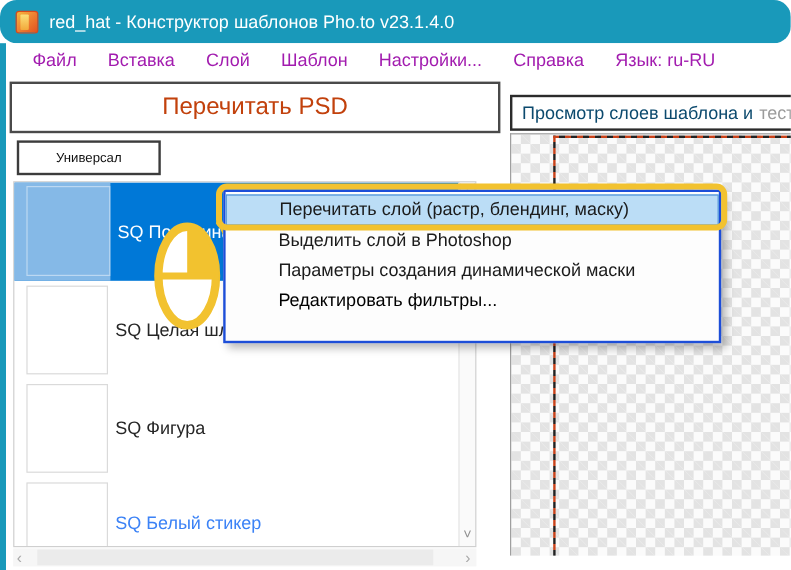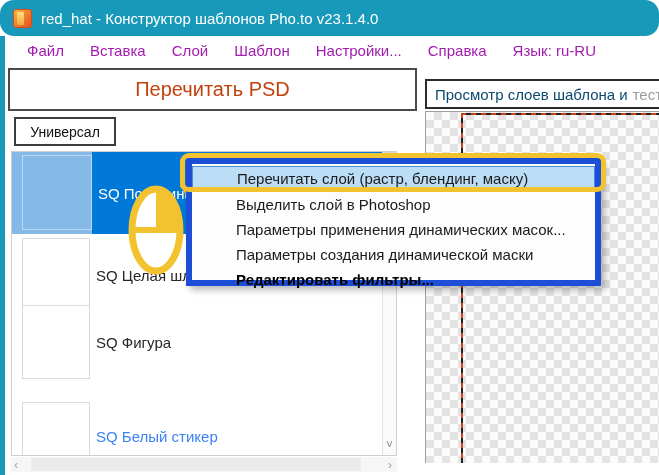--- a/index.html
+++ b/index.html
@@ -25,22 +25,22 @@
 
   
   .frame-left { position:absolute; left:0; top:36px; width:5px; height:439px; background:#1999BA; }
 
   
   .btn-reread { position:absolute; left:8px; top:68px; width:409px; height:43px;
                 background:#fff; border:2px solid #4a4a4a; font-size:20px; color:#c2410c;
                 display:flex; align-items:center; justify-content:center; }
 
   
-  .tab-universal { position:absolute; left:14px; top:117px; width:102px; height:29px;
-                background:#fff; border:2px solid #3c3c3c; font-size:14px; color:#111;
+  .tab-universal { position:absolute; left:14px; top:117px; width:120px; height:29px;
+                background:#fff; border:2px solid #3c3c3c; font-size:11px; color:#111;
                 display:flex; align-items:center; justify-content:center; }
 
   
   .layer-list { position:absolute; left:11px; top:151px; width:386px; height:305px;
                 background:#fff; border:1px solid #cfcfcf; overflow:hidden; }
   .layer-row { position:absolute; left:0; width:371px; height:82px; }
   .layer-row .thumb { position:absolute; left:10px; top:4px; width:68px; height:74px;
                 background:#fff; border:1px solid #dadada; }
   .layer-row .lbl { position:absolute; left:84px; top:0; height:100%; display:flex;
                 align-items:center; font-size:15px; color:#262626; white-space:nowrap; }
@@ -82,26 +82,26 @@
                linear-gradient(45deg,#e3e3e3 25%,transparent 25%,transparent 75%,#e3e3e3 75%),
                linear-gradient(45deg,#e3e3e3 25%,transparent 25%,transparent 75%,#e3e3e3 75%);
              background-size:16px 16px; background-position:0 0,8px 8px; }
   .canvas-dash-top { position:absolute; left:35px; top:1px; width:199px; height:2px;
              background:repeating-linear-gradient(to right,#C9431B 0 5px,#222 5px 10px); }
   .canvas-dash-left { position:absolute; left:35px; top:1px; width:2px; height:350px;
              background:repeating-linear-gradient(to bottom,#C9431B 0 5px,#222 5px 10px); }
 
   
   .context-menu { position:absolute; left:186px; top:158px; width:415px; height:128px;
-             background:#fdfdfd; border:6px solid #1d4ed8;
+             background:#fdfdfd; border:2px solid #1d4ed8;
              box-shadow:4px 4px 7px rgba(0,0,0,0.28); z-index:10; padding-top:2px; }
   .cm-item { height:25px; line-height:25px; padding-left:44px; font-size:15px; color:#1b1b1b;
              white-space:nowrap; }
   .cm-item.highlight { background:#BBDDF6; border:1px solid #4A90D9; height:26px; line-height:24px; }
-  .cm-item.bold { font-weight:bold; color:#000; }
+  .cm-item.bold { font-weight:normal; color:#000; }
 
   
   .annotation-box { position:absolute; left:180px; top:153px; width:426px; height:39px;
              border:5px solid #F2C22F; border-radius:9px; z-index:12; pointer-events:none; }
   .mouse-annotation { position:absolute; left:126px; top:180px; z-index:5; }
 </style>
 </head>
 <body>
 
 <div class="window">
@@ -133,21 +133,21 @@
       <div class="thumb-cell"></div>
       <div class="thumb"></div>
       <div class="lbl">SQ Половина шляпы</div>
     </div>
 
     <div class="layer-row" style="top:82px;">
       <div class="thumb"></div>
       <div class="lbl">SQ Целая шляпа</div>
     </div>
 
-    <div class="layer-row" style="top:149px;">
+    <div class="layer-row" style="top:164px;">
       <div class="thumb"></div>
       <div class="lbl">SQ Фигура</div>
     </div>
 
     <div class="layer-row dimmed" style="top:246px; height:59px;">
       <div class="thumb" style="height:55px;"></div>
       <div class="lbl" style="align-items:flex-start; padding-top:30px;">SQ Белый стикер</div>
     </div>
 
     <div class="vscroll">
@@ -168,21 +168,20 @@
   </div>
 
   <div class="preview">
     <div class="canvas-dash-top"></div>
     <div class="canvas-dash-left"></div>
   </div>
 
   <div class="context-menu">
     <div class="cm-item highlight">Перечитать слой (растр, блендинг, маску)</div>
     <div class="cm-item">Выделить слой в Photoshop</div>
-    <div class="cm-item">Параметры применения динамических масок...</div>
     <div class="cm-item">Параметры создания динамической маски</div>
     <div class="cm-item bold">Редактировать фильтры...</div>
   </div>
 
   <div class="annotation-box"></div>
 
   <svg class="mouse-annotation" width="66" height="102" viewBox="0 0 66 102">
     <ellipse cx="30" cy="50" rx="24" ry="41" fill="#ffffff" stroke="#F2C22F" stroke-width="7"></ellipse>
     <path d="M 30 50 L 30 9 A 24 41 0 0 1 54 50 Z" fill="#F2C22F"></path>
     <line x1="7" y1="50" x2="53" y2="50" stroke="#F2C22F" stroke-width="6"></line>

